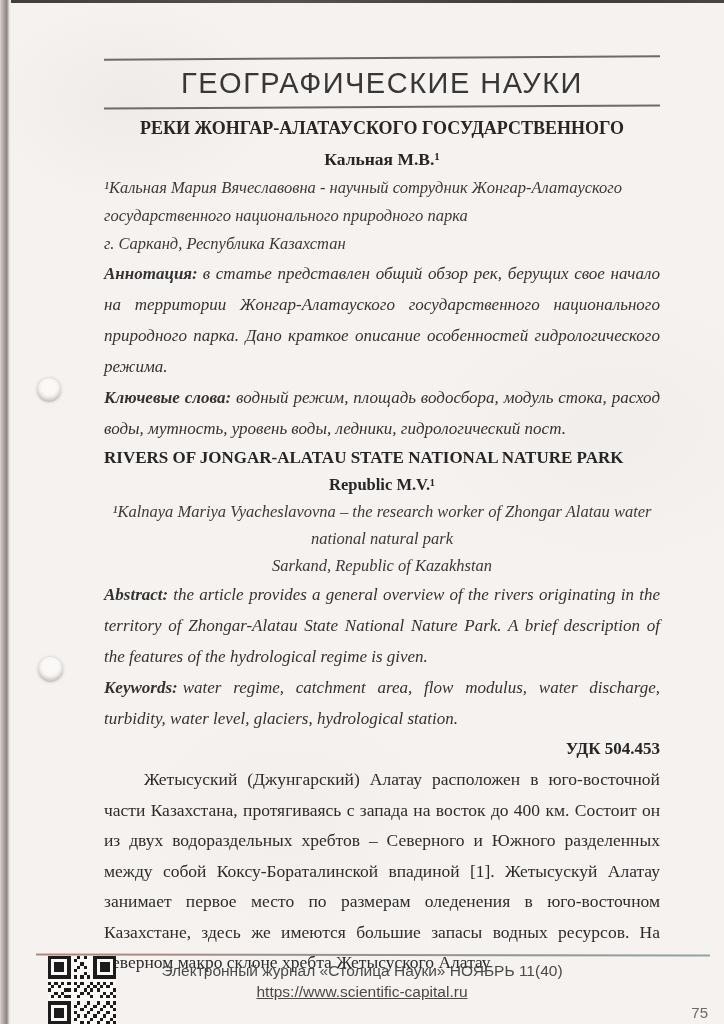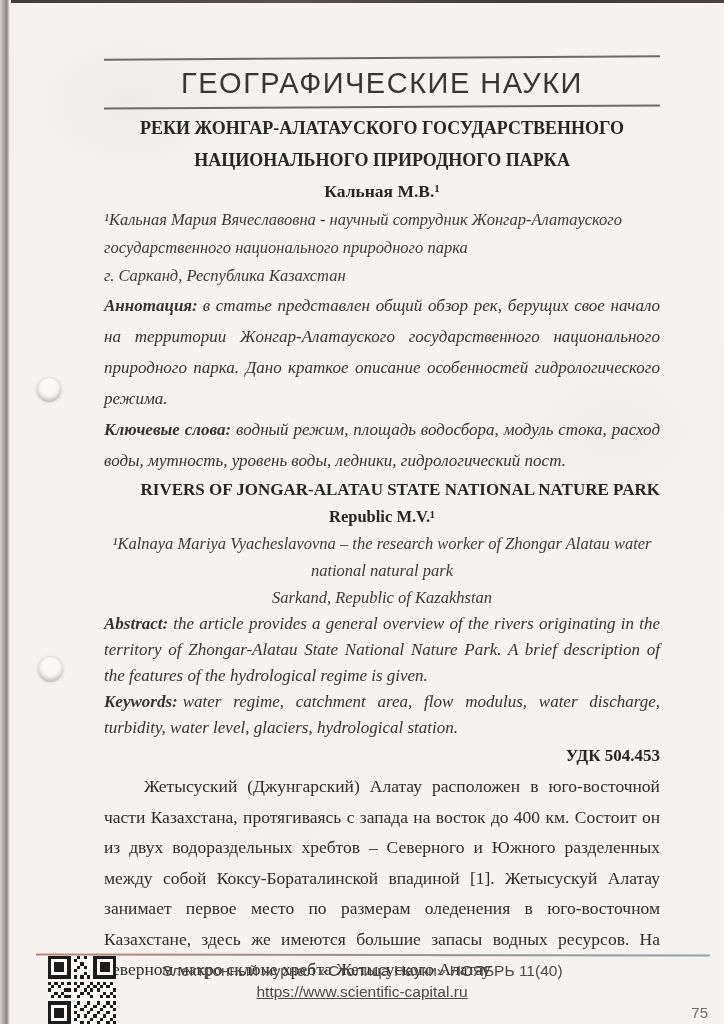--- a/index.html
+++ b/index.html
@@ -39,24 +39,24 @@
   }
 
   .title-ru{margin-top:4px;font-weight:bold;font-size:18px;line-height:32px;text-align:center;color:#262626;}
   .author{font-weight:bold;font-size:17.5px;line-height:30px;text-align:center;color:#262626;}
   .affil{font-style:italic;font-size:16.5px;line-height:28px;color:#3a3a3a;}
 
   p.just{margin:0;font-style:italic;font-size:17px;line-height:31px;
     text-align:justify;color:#333;}
   p.just .label{font-weight:bold;margin-right:5px;}
 
-  .title-en{font-weight:bold;font-size:17px;line-height:28px;text-align:right;color:#262626;}
+  .title-en{font-weight:bold;font-size:17px;line-height:28px;text-align:left;color:#262626;}
   .author-en{font-weight:bold;font-size:16.5px;line-height:26px;text-align:center;color:#262626;}
   .affil-en{font-style:italic;font-size:16.5px;line-height:27px;text-align:center;color:#3a3a3a;}
-  p.en{line-height:26px;}
+  p.en{line-height:31px;}
 
   .udk{margin-top:2px;font-weight:bold;font-size:17px;line-height:26px;text-align:right;color:#262626;}
 
   .body-par{margin:2px 0 0;font-size:17.5px;line-height:30.5px;text-align:justify;
     text-indent:40px;color:#2c2c2c;}
 
   .footer{position:absolute;left:0;right:0;bottom:0;height:70px;
     font-family:"Liberation Sans","DejaVu Sans",sans-serif;border-radius:10px;}
   .footer-rule{position:absolute;top:0;left:36px;right:14px;height:2px;
     background:linear-gradient(90deg,#b98378 0%,#9b918c 35%,#90998d 70%,#8fa3ab 100%);
@@ -76,21 +76,20 @@
   <div class="hole hole-1"></div>
   <div class="hole hole-2"></div>
 
   <div class="content">
     <div class="rule rule-1"></div>
     <h1 class="section-header">ГЕОГРАФИЧЕСКИЕ НАУКИ</h1>
     <div class="rule rule-2"></div>
 
     <div class="title-ru">
       <div>РЕКИ ЖОНГАР-АЛАТАУСКОГО ГОСУДАРСТВЕННОГО</div>
-      <div>НАЦИОНАЛЬНОГО ПРИРОДНОГО ПАРКА</div>
     </div>
     <div class="author">Кальная М.В.¹</div>
 
     <div class="affil">
       <div>¹Кальная Мария Вячеславовна - научный сотрудник Жонгар-Алатауского</div>
       <div>государственного национального природного парка</div>
       <div>г. Сарканд, Республика Казахстан</div>
     </div>
 
     <p class="just"><span class="label">Аннотация:</span><span>в статье представлен общий обзор рек, берущих свое начало на территории Жонгар-Алатауского государственного национального природного парка. Дано краткое описание особенностей гидрологического режима.</span></p>

